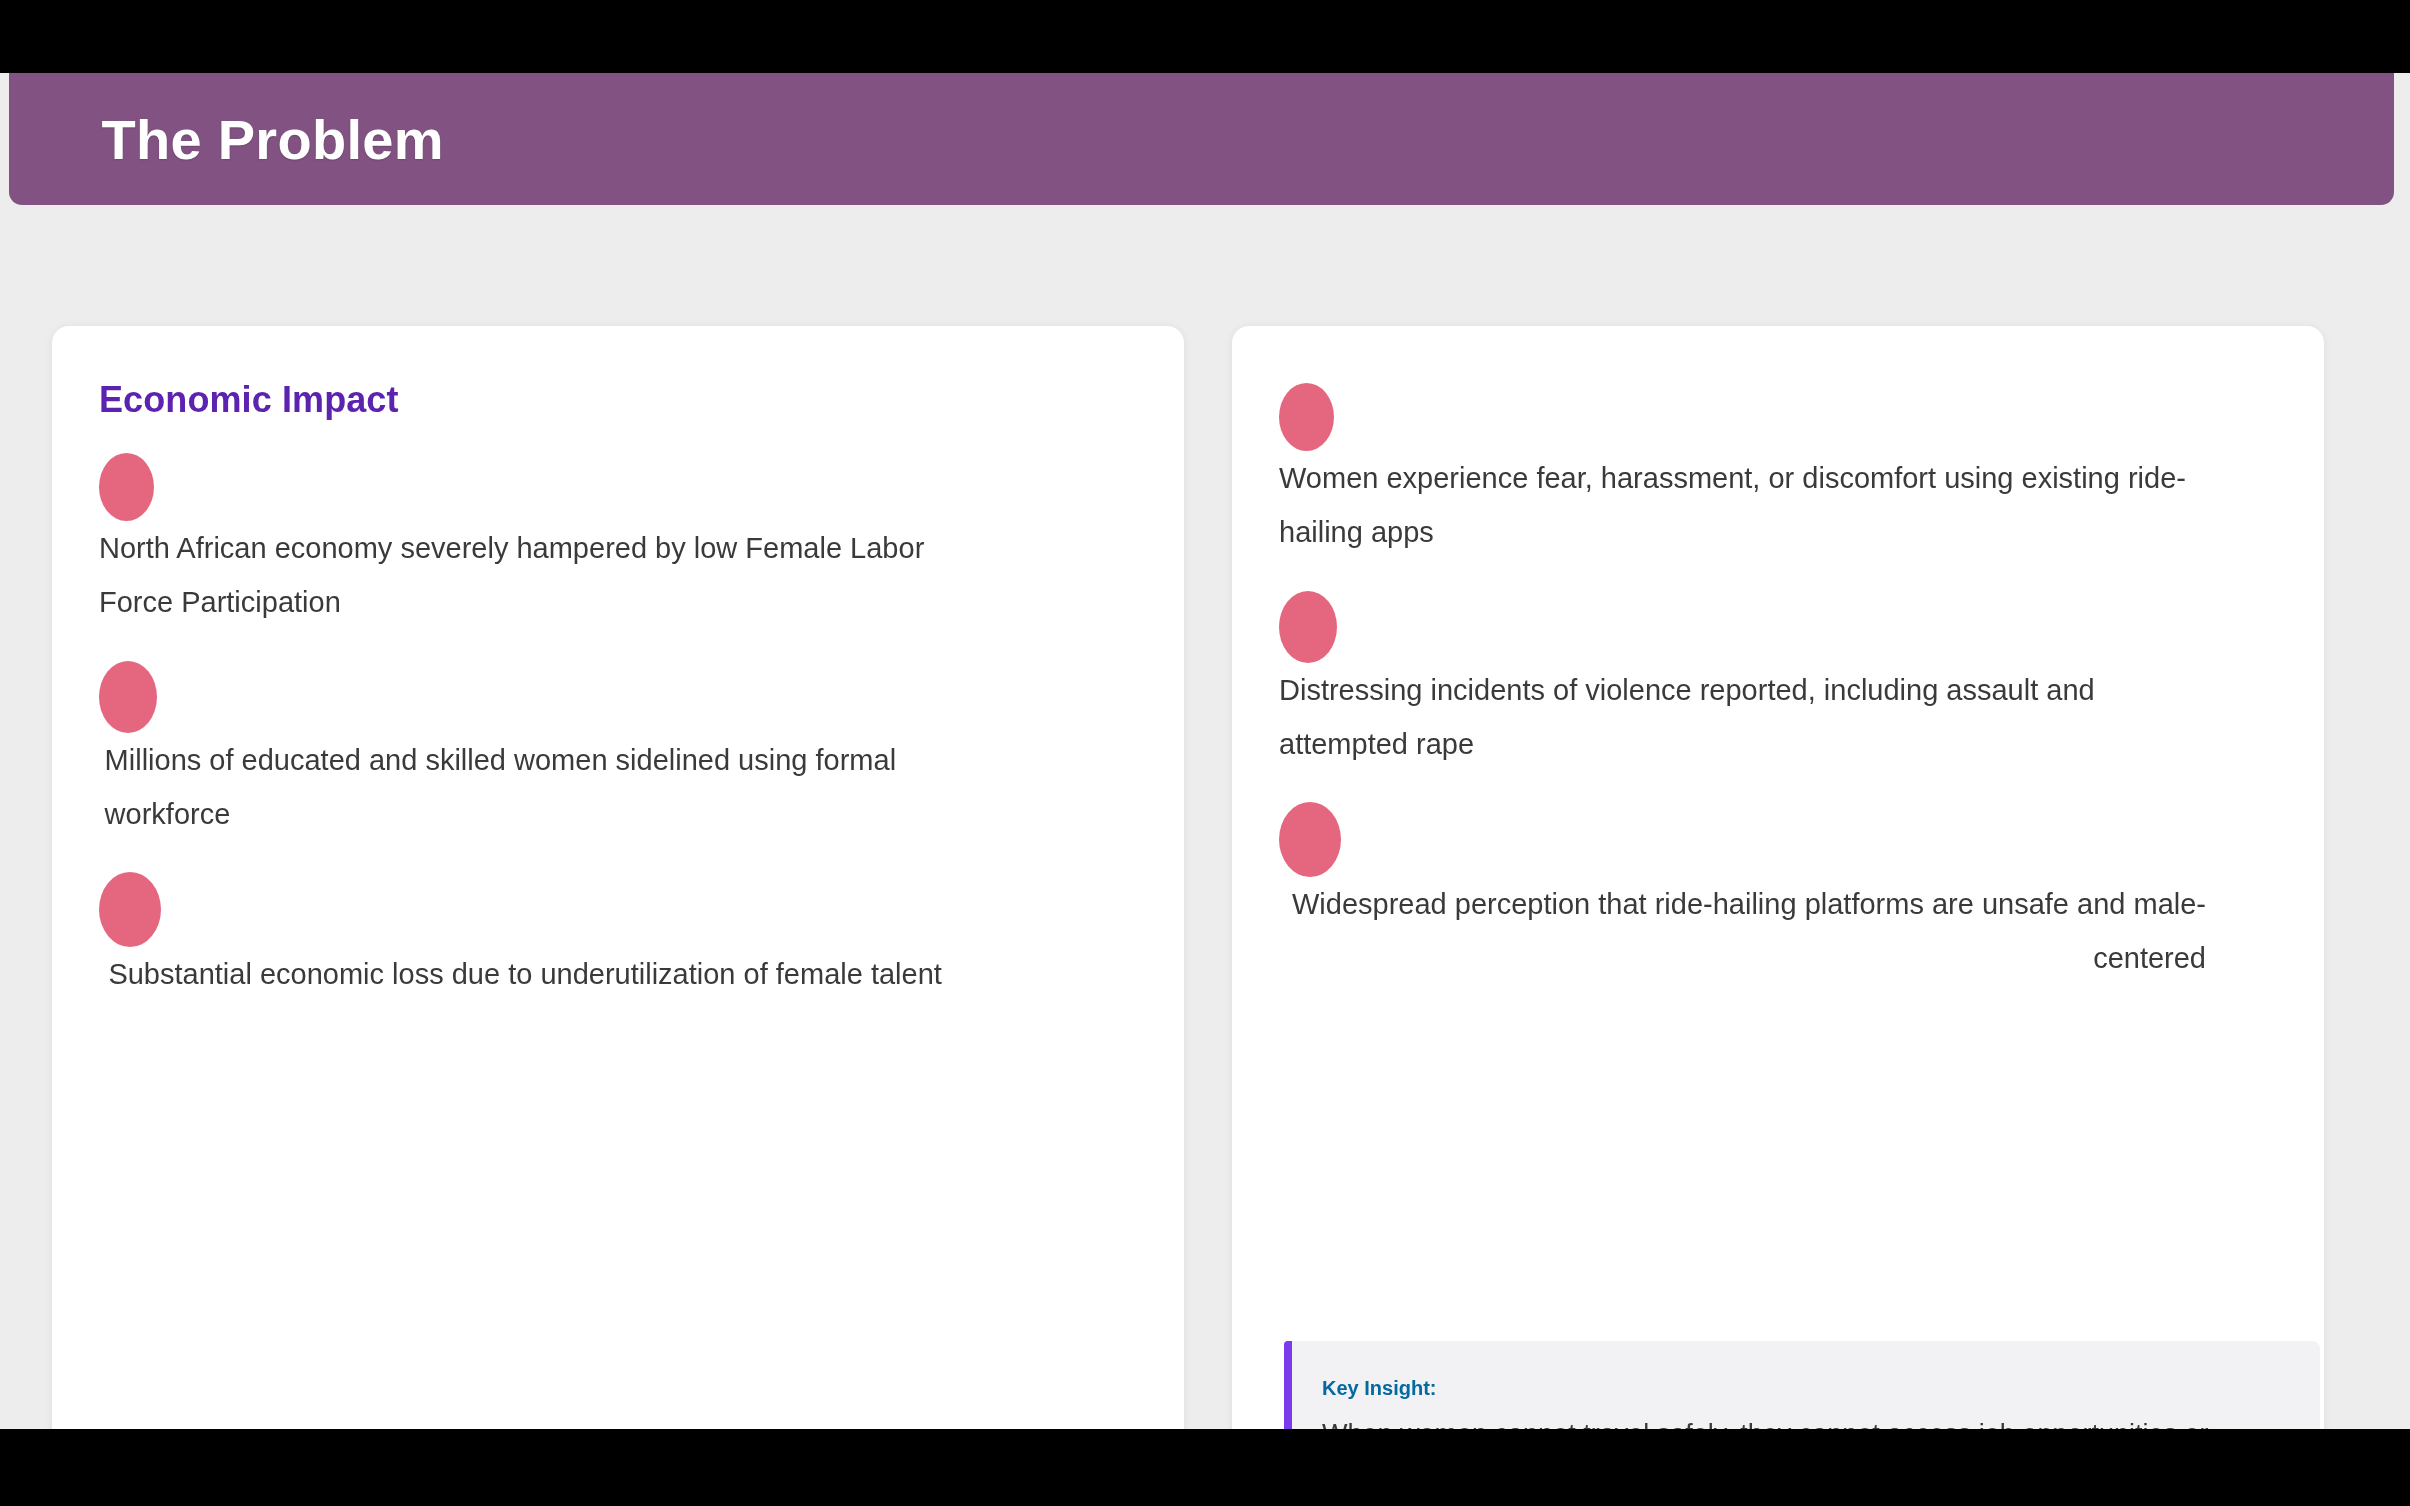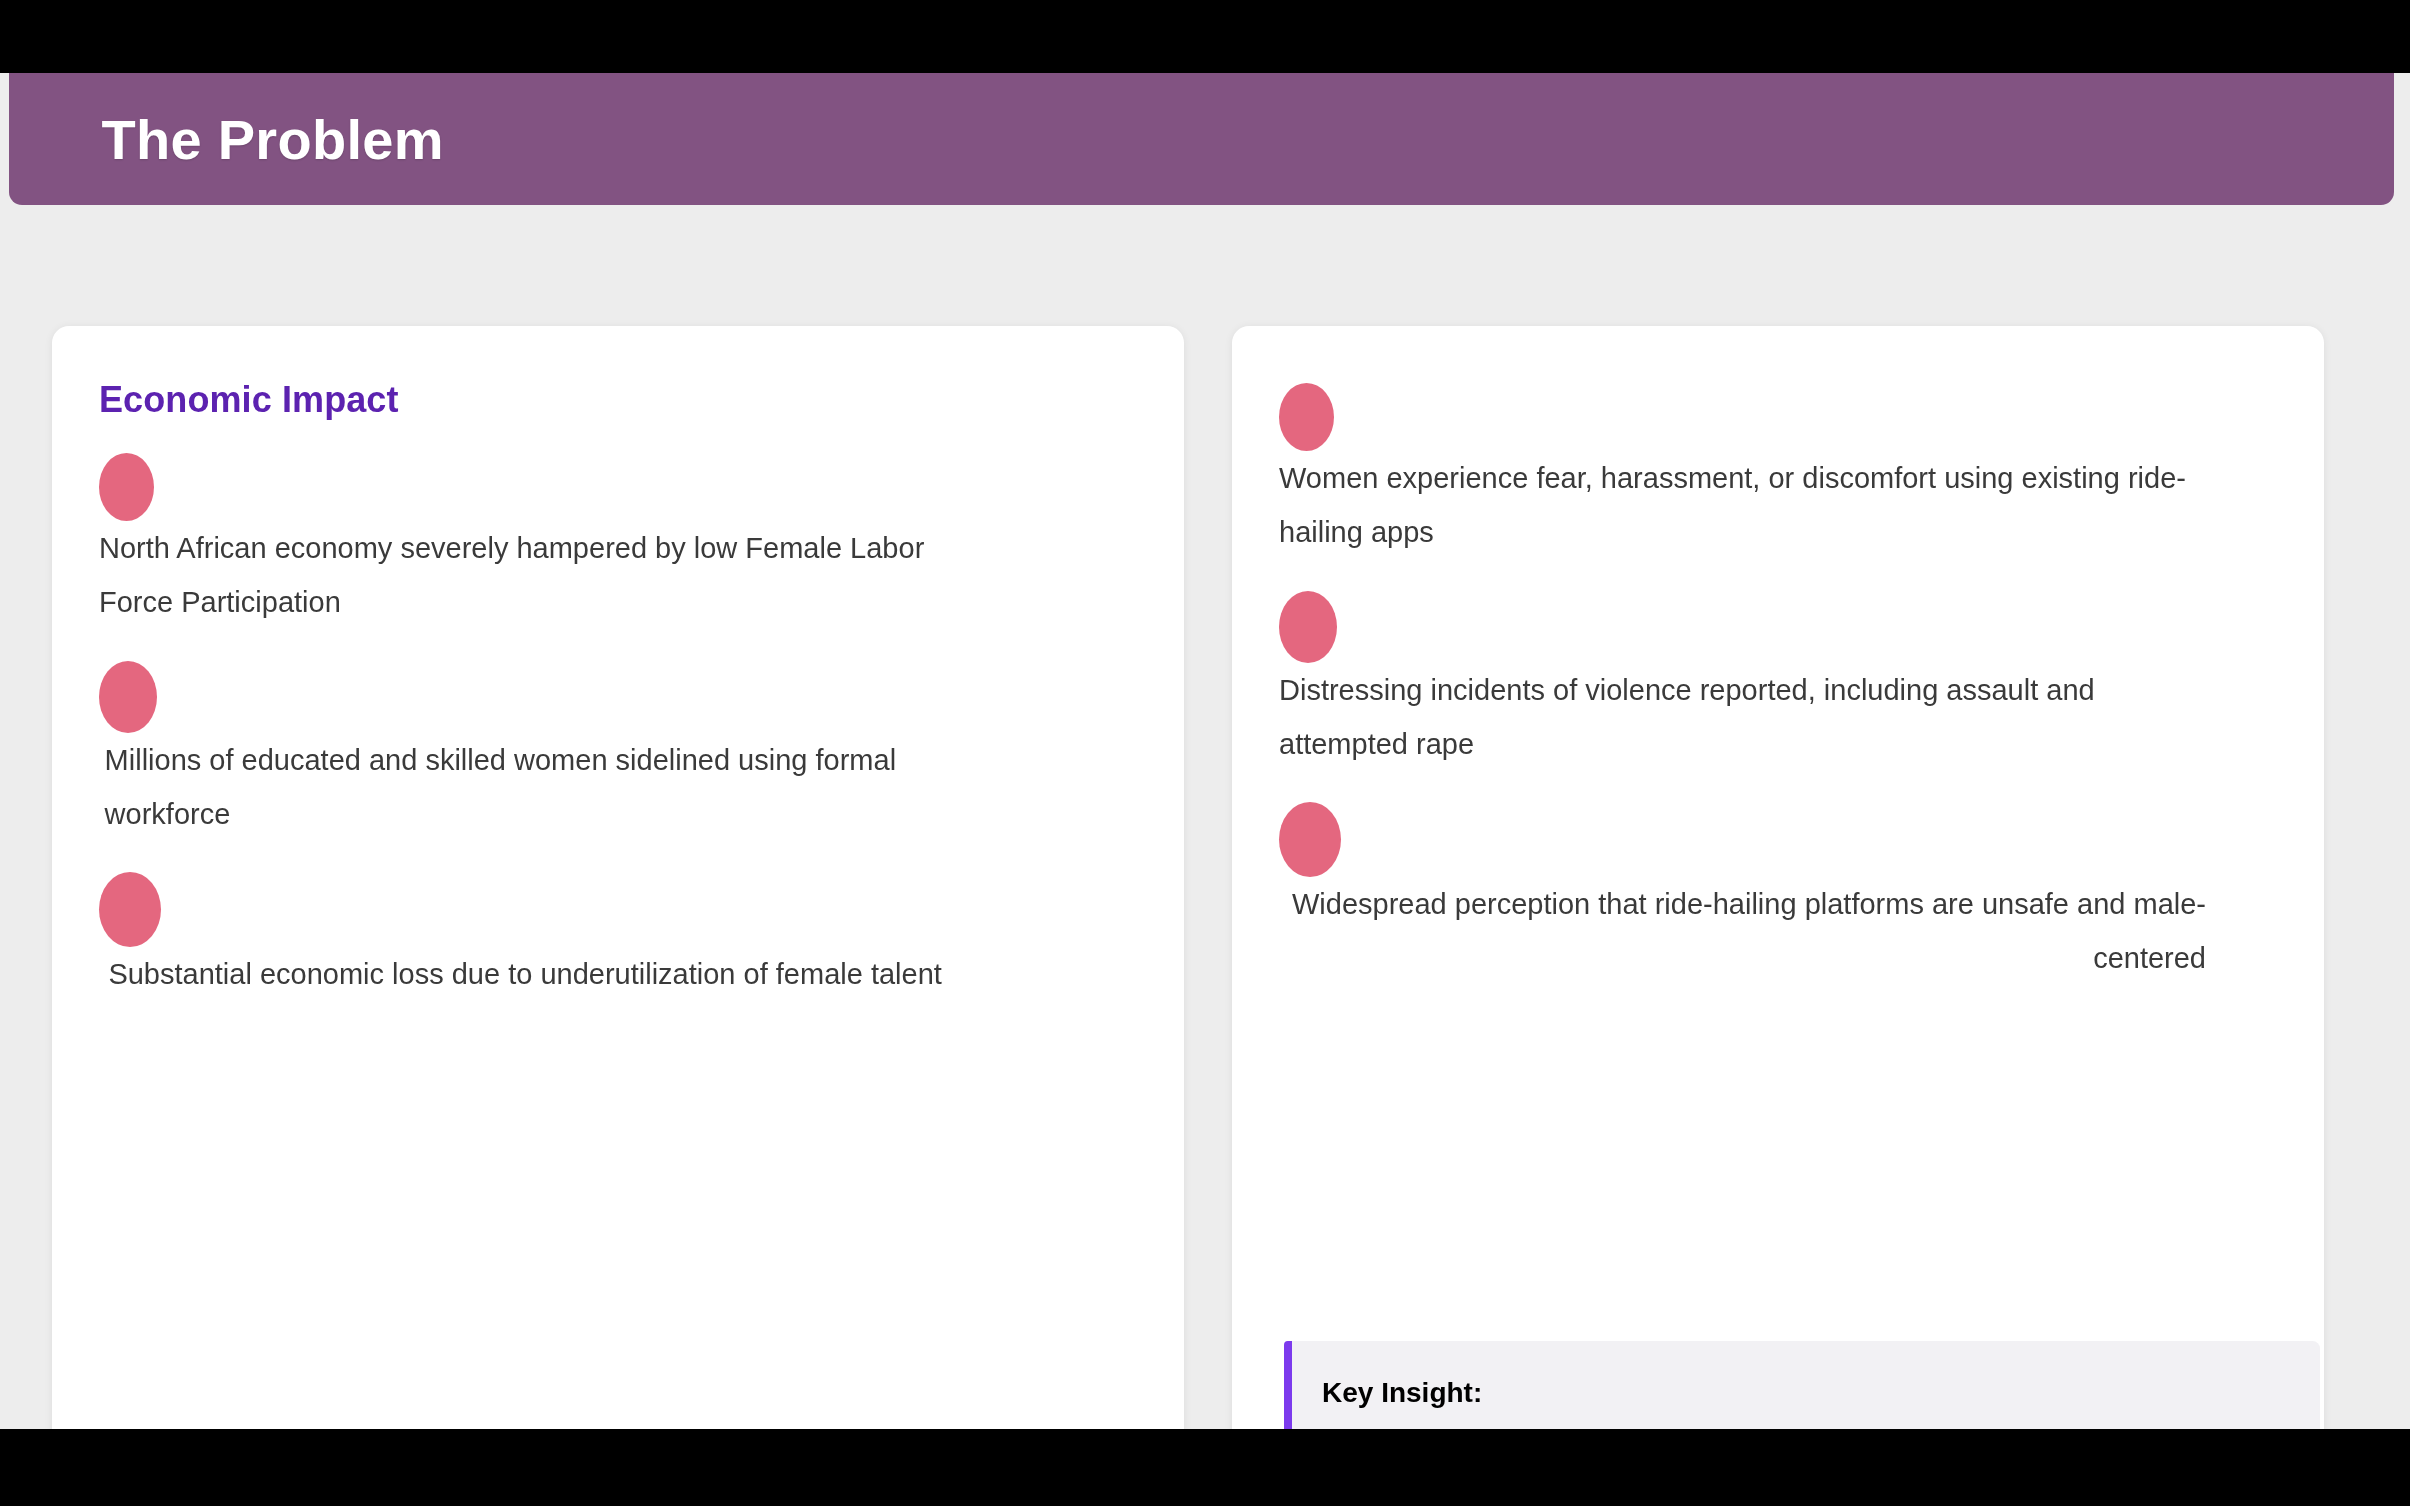--- a/index.html
+++ b/index.html
@@ -121,23 +121,23 @@
     position: absolute;
     left: 1284px;
     top: 1136px;
     width: 1036px;
     background: #f2f1f4;
     border-left: 8.5px solid #7c3aed;
     border-radius: 3.8px 7.5px 7.5px 3.8px;
     padding: 36px 38px 38px 30px;
   }
   .insight-label {
-    font-size: 28px;
+    font-size: 20px;
     font-weight: bold;
-    color: #000000;
+    color: #0369a1;
     margin-bottom: 11.3px;
   }
   .insight-body {
     font-size: 27px;
     line-height: 47px;
     color: #3a3a3a;
   }
 </style>
 </head>
 <body>

